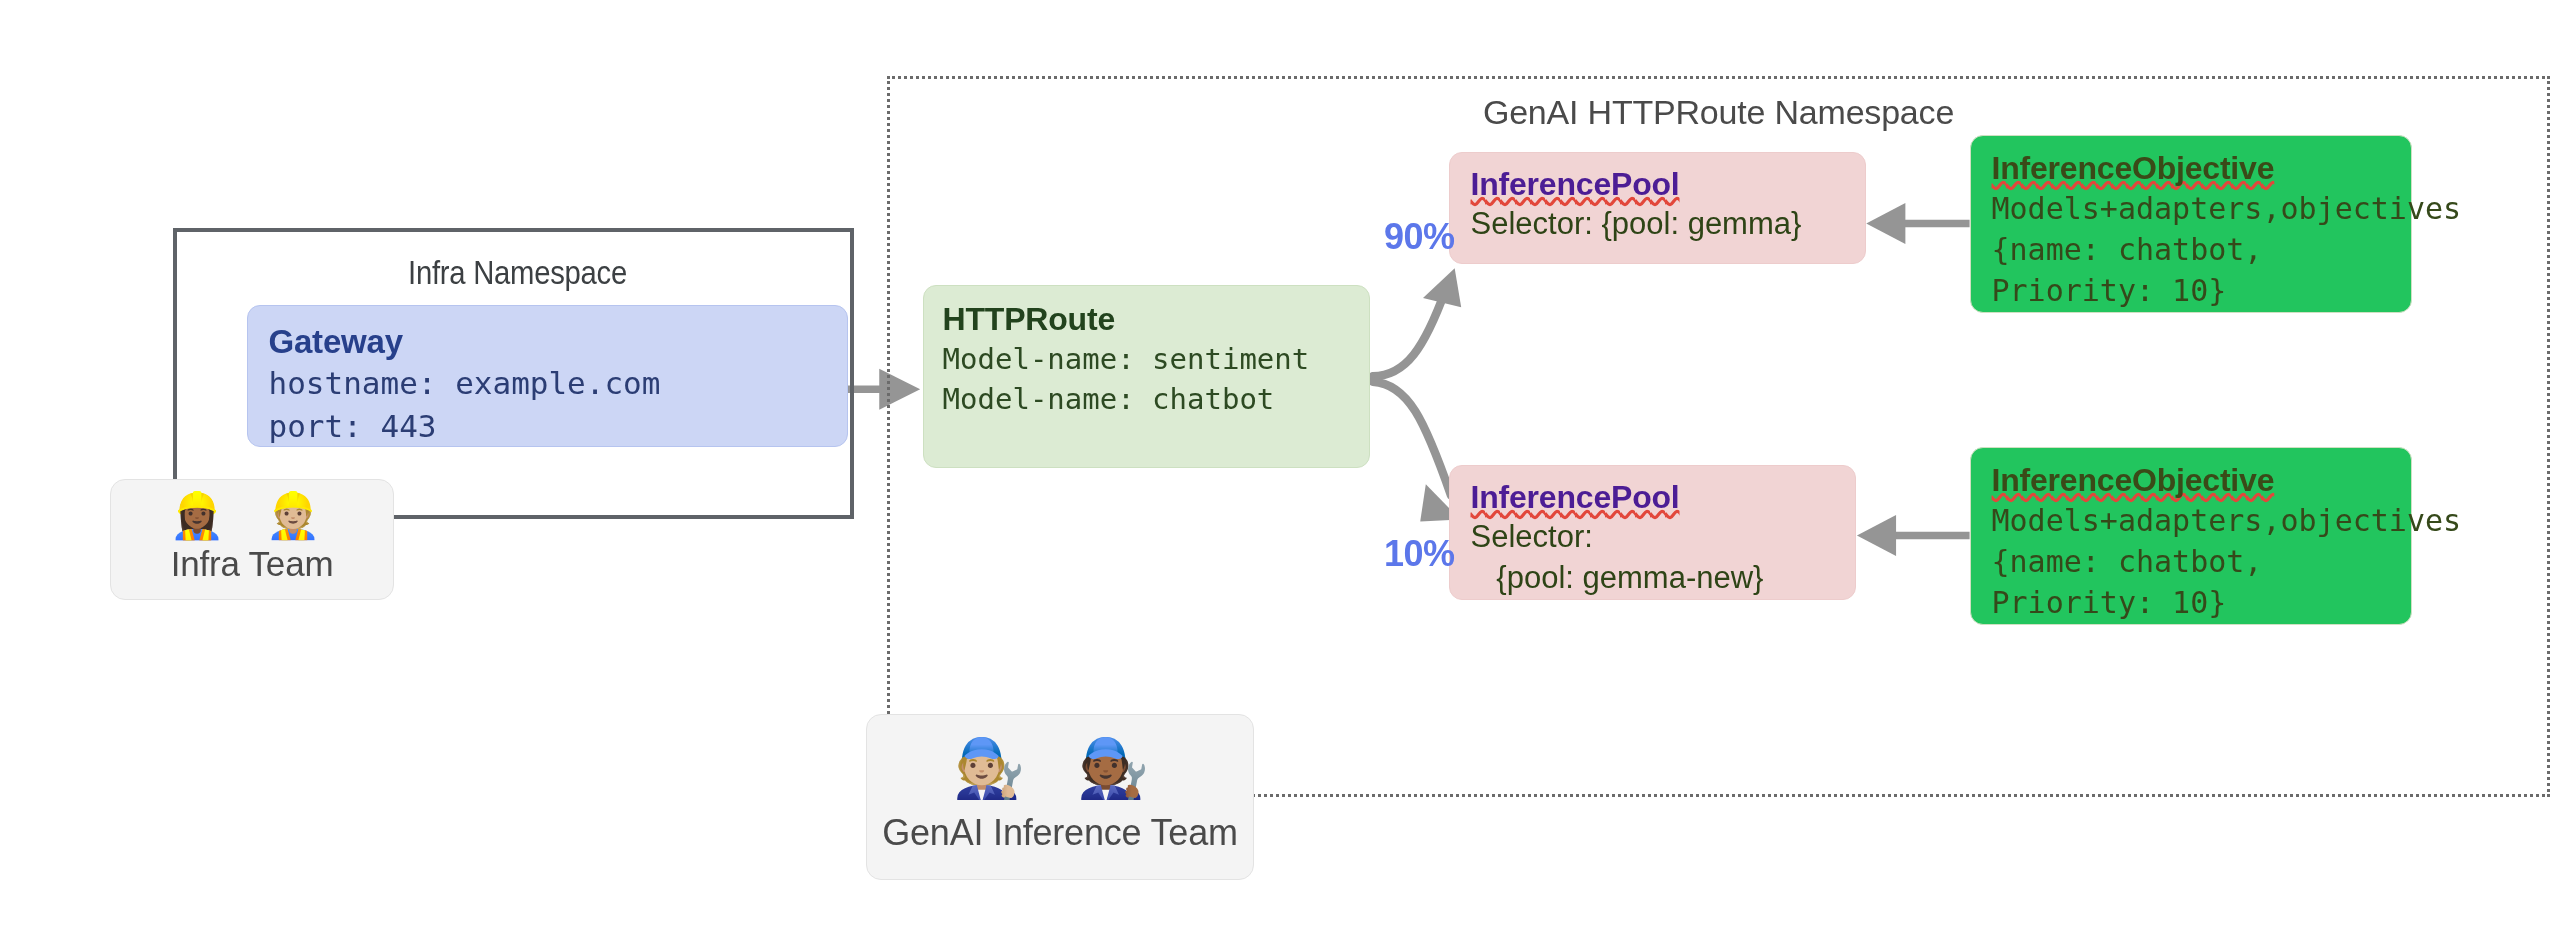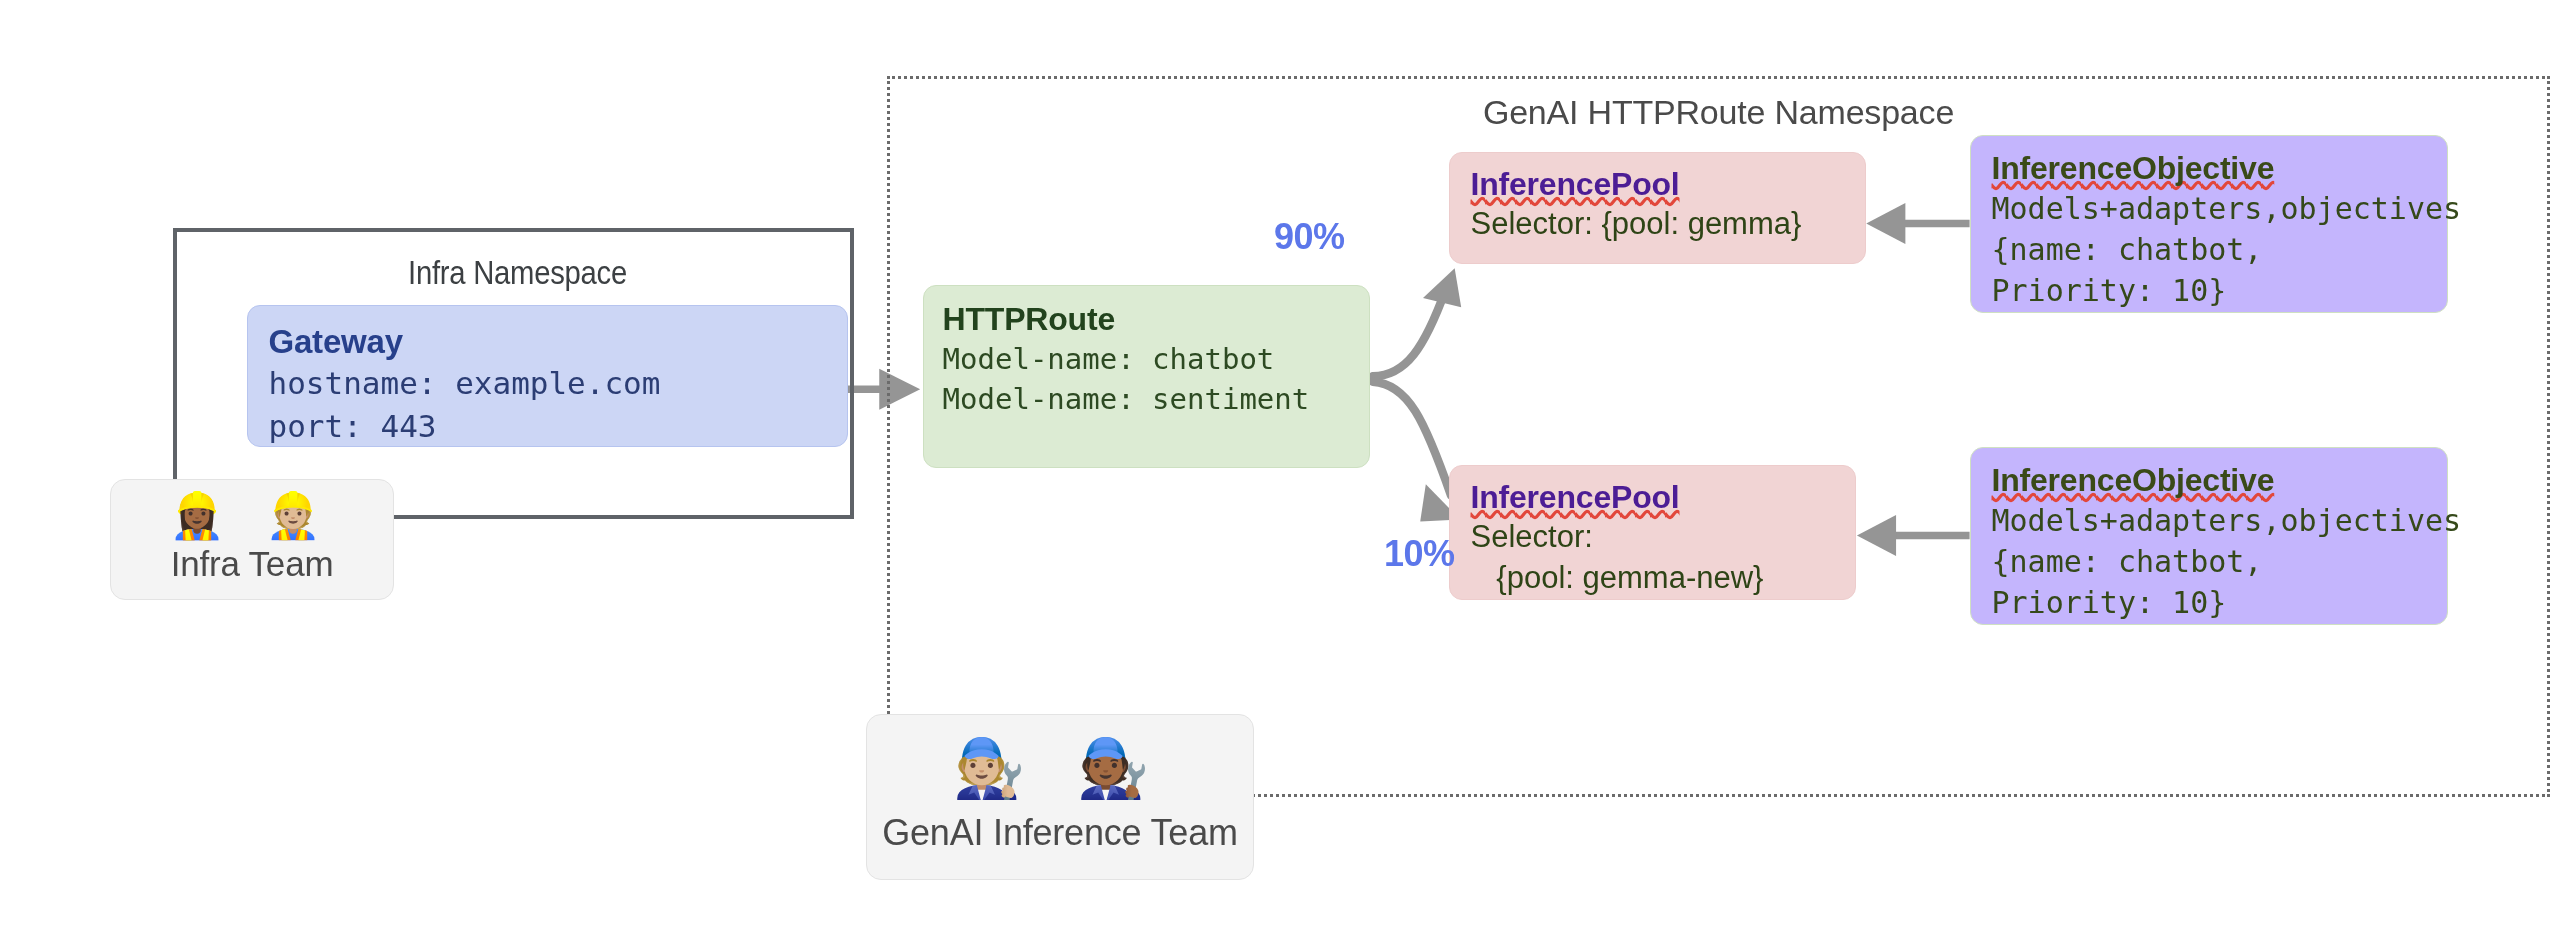--- a/index.html
+++ b/index.html
@@ -152,24 +152,24 @@
     font-size: 31px;
     color: #2e4416;
     line-height: 41px;
     white-space: pre;
   }
   .card-pool-a { left: 1449px; top: 152px; width: 417px; height: 112px; }
   .card-pool-b { left: 1449px; top: 465px; width: 407px; height: 135px; }
 
   
   .card-obj {
-    background: #c4b5fd;
+    background: #22c55e;
     border: 1.9px solid #cfe0c2;
     padding: 13px 20.5px 0 20.5px;
-    width: 478px;
+    width: 442px;
   }
   .card-obj .title {
     font-size: 32px;
     color: #3a4a18;
     line-height: 39px;
   }
   .card-obj .body {
     font-size: 30px;
     color: #35491a;
     line-height: 41px;
@@ -217,21 +217,21 @@
   .team-genai .team-label { font-size: 36px; line-height: 71px; }
 
   
   .weight {
     position: absolute;
     font-size: 36px;
     font-weight: bold;
     color: #5c77ea;
     letter-spacing: -0.5px;
   }
-  .weight-90 { left: 1274px; top: 216px; text-align: center; }
+  .weight-90 { left: 1384px; top: 216px; text-align: center; }
   .weight-10 { left: 1384px; top: 533px; }
 </style>
 </head>
 <body>
 
 <div id="canvas">
 
   <svg class="wires" viewBox="0 0 2766 1002" xmlns="http://www.w3.org/2000/svg">
 
     <g>
@@ -273,22 +273,22 @@
   <div class="team team-infra">
     <div class="faces">👷🏾‍♀️ 👷🏼</div>
     <div class="team-label">Infra Team</div>
   </div>
 
   <div class="ns-genai"></div>
   <div class="ns-genai-title">GenAI HTTPRoute Namespace</div>
 
   <div class="card card-httproute">
     <div class="title">HTTPRoute</div>
+    <div class="body">Model-name: sentiment</div>
     <div class="body">Model-name: chatbot</div>
-    <div class="body">Model-name: sentiment</div>
   </div>
 
   <div class="card card-pool card-pool-a">
     <div class="title spellcheck">InferencePool</div>
     <div class="body">Selector: {pool: gemma}</div>
   </div>
 
   <div class="card card-pool card-pool-b">
     <div class="title spellcheck">InferencePool</div>
     <div class="body">Selector:</div>

